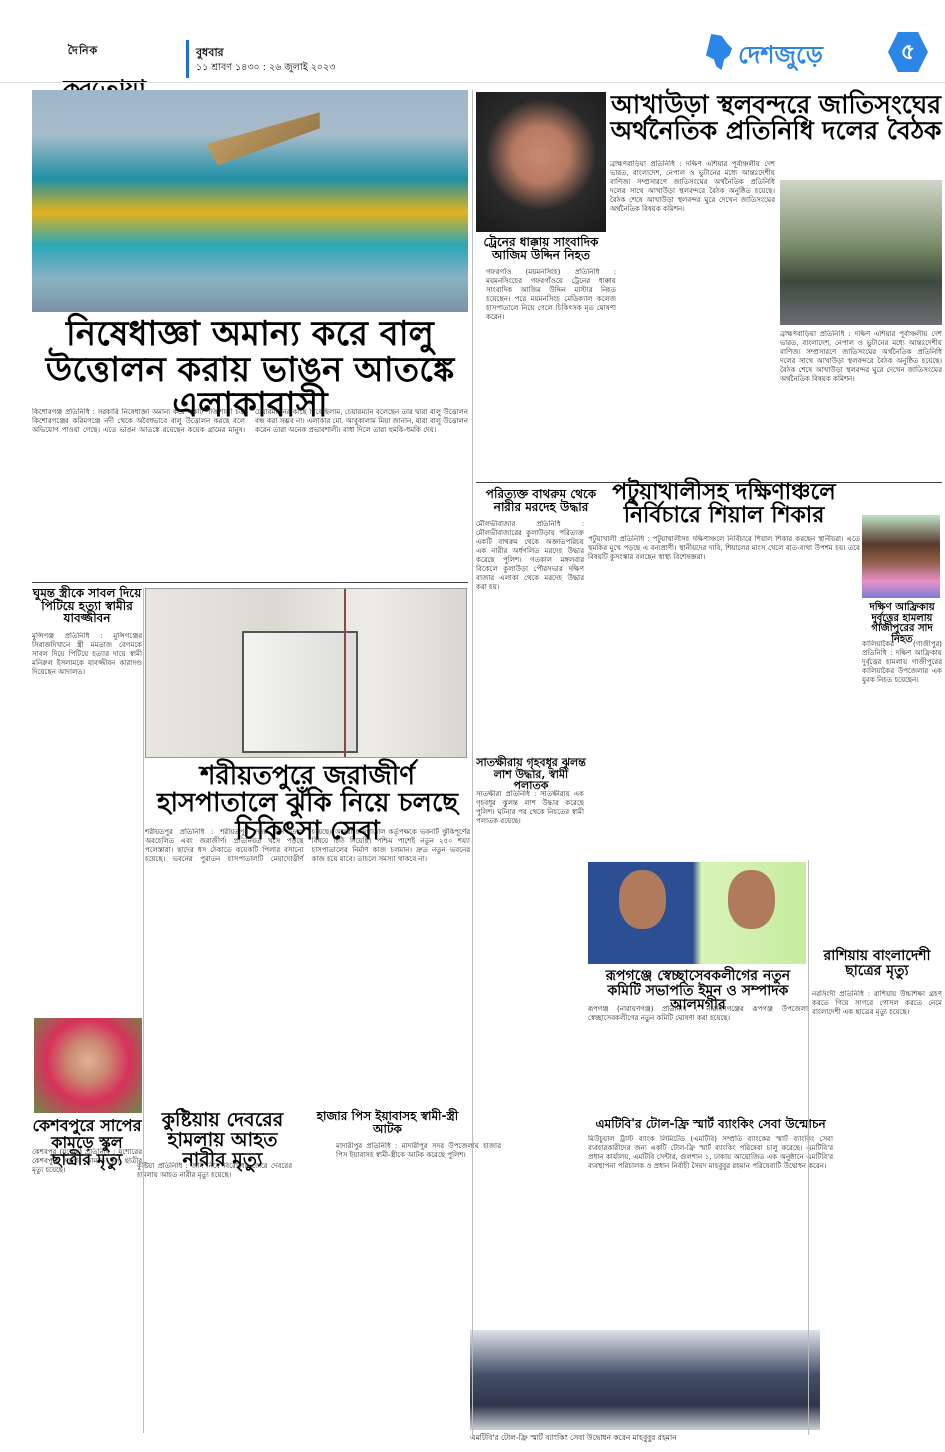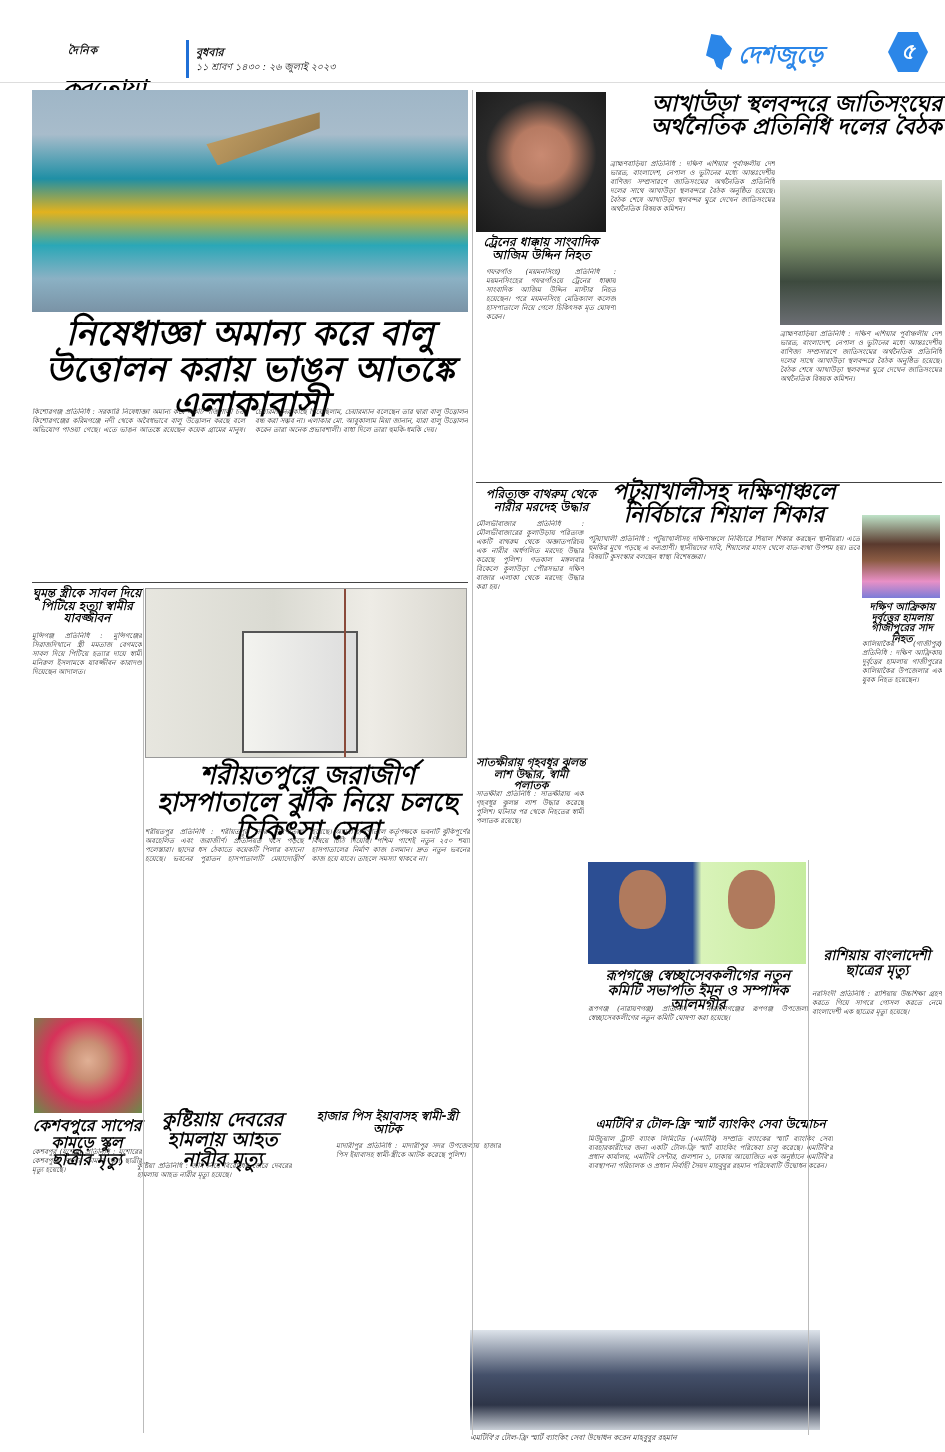--- a/index.html
+++ b/index.html
@@ -1,15 +1,15 @@
 <!DOCTYPE html>
 <html><head>
 <meta charset="utf-8">
 <style>
-  * { box-sizing: border-box; margin: 0; padding: 0; font-style: italic; }
+  * { box-sizing: border-box; margin: 0; padding: 0; }
   html, body { width: 945px; height: 1452px; background: #ffffff; overflow: hidden; }
   body { font-family: "DejaVu Sans", sans-serif; color: #111; position: relative; }
 
   .abs { position: absolute; }
 
   
   .logo-small { left: 48px; top: 42px; width: 70px; text-align: center; font-size: 11px; font-weight: bold; color: #111; letter-spacing: 1px; }
   .logo-big { left: 34px; top: 52px; width: 140px; text-align: center; font-size: 24px; font-weight: bold; color: #000; font-family: "DejaVu Serif", serif; letter-spacing: -1px; margin-top: 18px; }
   .mast-bar { left: 186px; top: 40px; width: 3px; height: 38px; background: #1f6fd6; }
   .day { left: 196px; top: 44px; font-size: 11px; font-weight: bold; }
@@ -32,21 +32,21 @@
   .photo-hospital::after { content:""; position:absolute; left: 62%; top: 0; width: 2px; height: 100%; background: #8a4a3a; }
   .photo-girl { left: 34px; top: 1018px; width: 108px; height: 95px; background: radial-gradient(circle at 50% 45%, #e0b095 0%, #c98e74 25%, #d7325a 55%, #6a8c4a 100%); }
   .photo-duo { left: 588px; top: 862px; width: 218px; height: 102px; background: linear-gradient(90deg,#2c4e93 0%,#2c4e93 48%,#d9f3b9 52%,#c6ec9f 100%); }
   .photo-duo::before { content:""; position:absolute; left: 14%; top: 8%; width: 22%; height: 58%; background: #b07a5d; border-radius: 45%; }
   .photo-duo::after { content:""; position:absolute; left: 64%; top: 8%; width: 22%; height: 58%; background: #b07a5d; border-radius: 45%; }
   .photo-event { left: 470px; top: 1330px; width: 350px; height: 100px; background: linear-gradient(180deg,#dde3ea 0%,#44506a 45%,#2e3548 75%,#c9cfd7 100%); }
 
   
   .hl { font-family: "DejaVu Serif", serif; font-weight: bold; color: #000; text-align: center; line-height: 1.05; }
   .hl-main { left: 32px; top: 316px; width: 436px; font-size: 34px; }
-  .hl-akha { left: 610px; top: 92px; width: 332px; font-size: 22px; text-align: right; }
+  .hl-akha { left: 610px; top: 92px; width: 332px; font-size: 25px; }
   .hl-train { left: 476px; top: 236px; width: 130px; font-size: 12px; text-align: center; }
   .hl-bath { left: 476px; top: 488px; width: 130px; font-size: 12px; }
   .hl-patu { left: 588px; top: 480px; width: 272px; font-size: 22px; }
   .hl-safrica { left: 862px; top: 602px; width: 80px; font-size: 10px; text-align: center; }
   .hl-sleep { left: 32px; top: 587px; width: 110px; font-size: 12px; }
   .hl-hosp { left: 145px; top: 762px; width: 325px; font-size: 26px; }
   .hl-satkhira { left: 476px; top: 757px; width: 110px; font-size: 11px; }
   .hl-rupganj { left: 588px; top: 968px; width: 220px; font-size: 14px; }
   .hl-russia { left: 812px; top: 948px; width: 130px; font-size: 14px; }
   .hl-snake { left: 32px; top: 1118px; width: 110px; font-size: 16px; }

